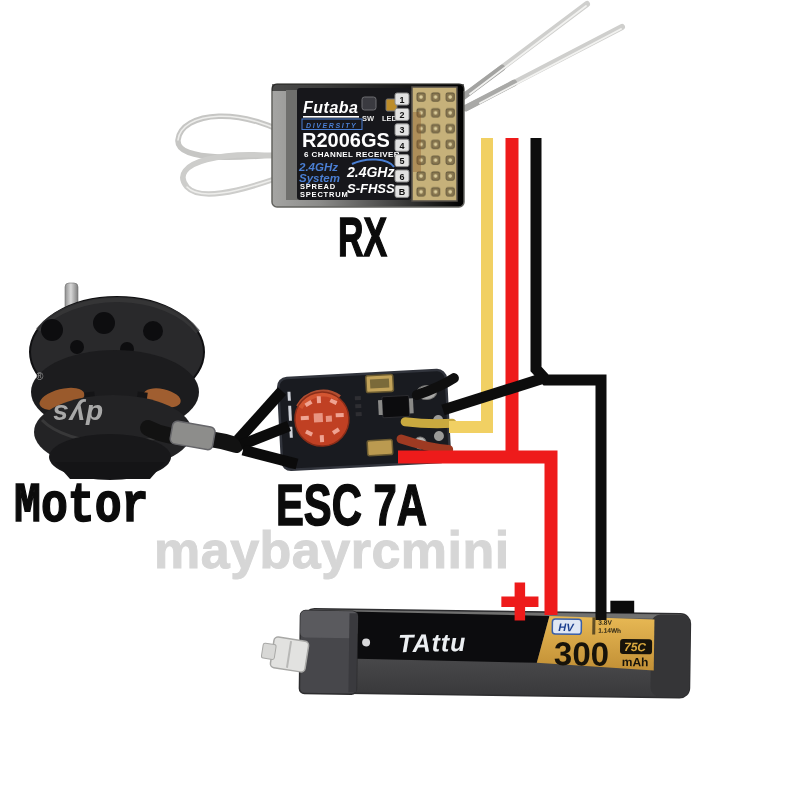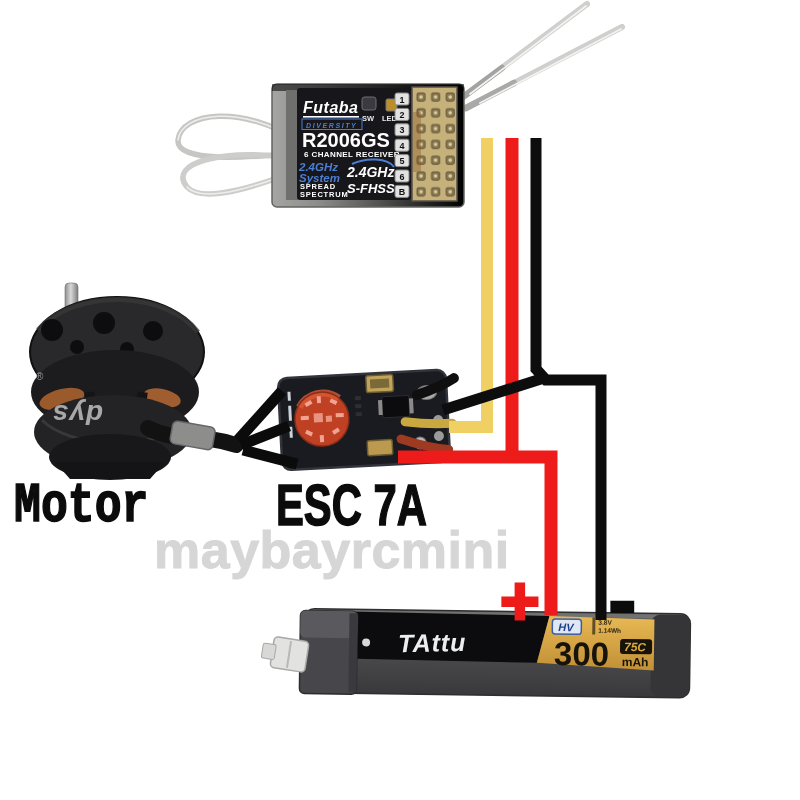--- a/index.html
+++ b/index.html
@@ -232,18 +232,19 @@
       <polyline points="487,138 487,427 449,427" stroke="#f1d063" stroke-width="12"></polyline>
 
       <line x1="512" y1="138" x2="512" y2="457" stroke="#ee1b1b" stroke-width="13"></line>
       <polyline points="398,457 551,457 551,615" stroke="#ee1b1b" stroke-width="13"></polyline>
 
       <polyline points="536,138 536,369 546,380 601,380 601,620" stroke="#0d0d0d" stroke-width="11"></polyline>
       <line x1="544" y1="378" x2="443" y2="410" stroke="#0d0d0d" stroke-width="11"></line>
     </g>
   </svg>
 
+  <div class="lbl" id="lbl-rx"><span>RX</span></div>
   <div class="lbl" id="lbl-motor"><span>Motor</span></div>
   <div class="lbl" id="lbl-esc"><span>ESC 7A</span></div>
   <div class="lbl" id="lbl-plus"><span>+</span></div>
   <div class="lbl" id="lbl-minus"><span>-</span></div>
 
 </div>
 
 </body></html>

